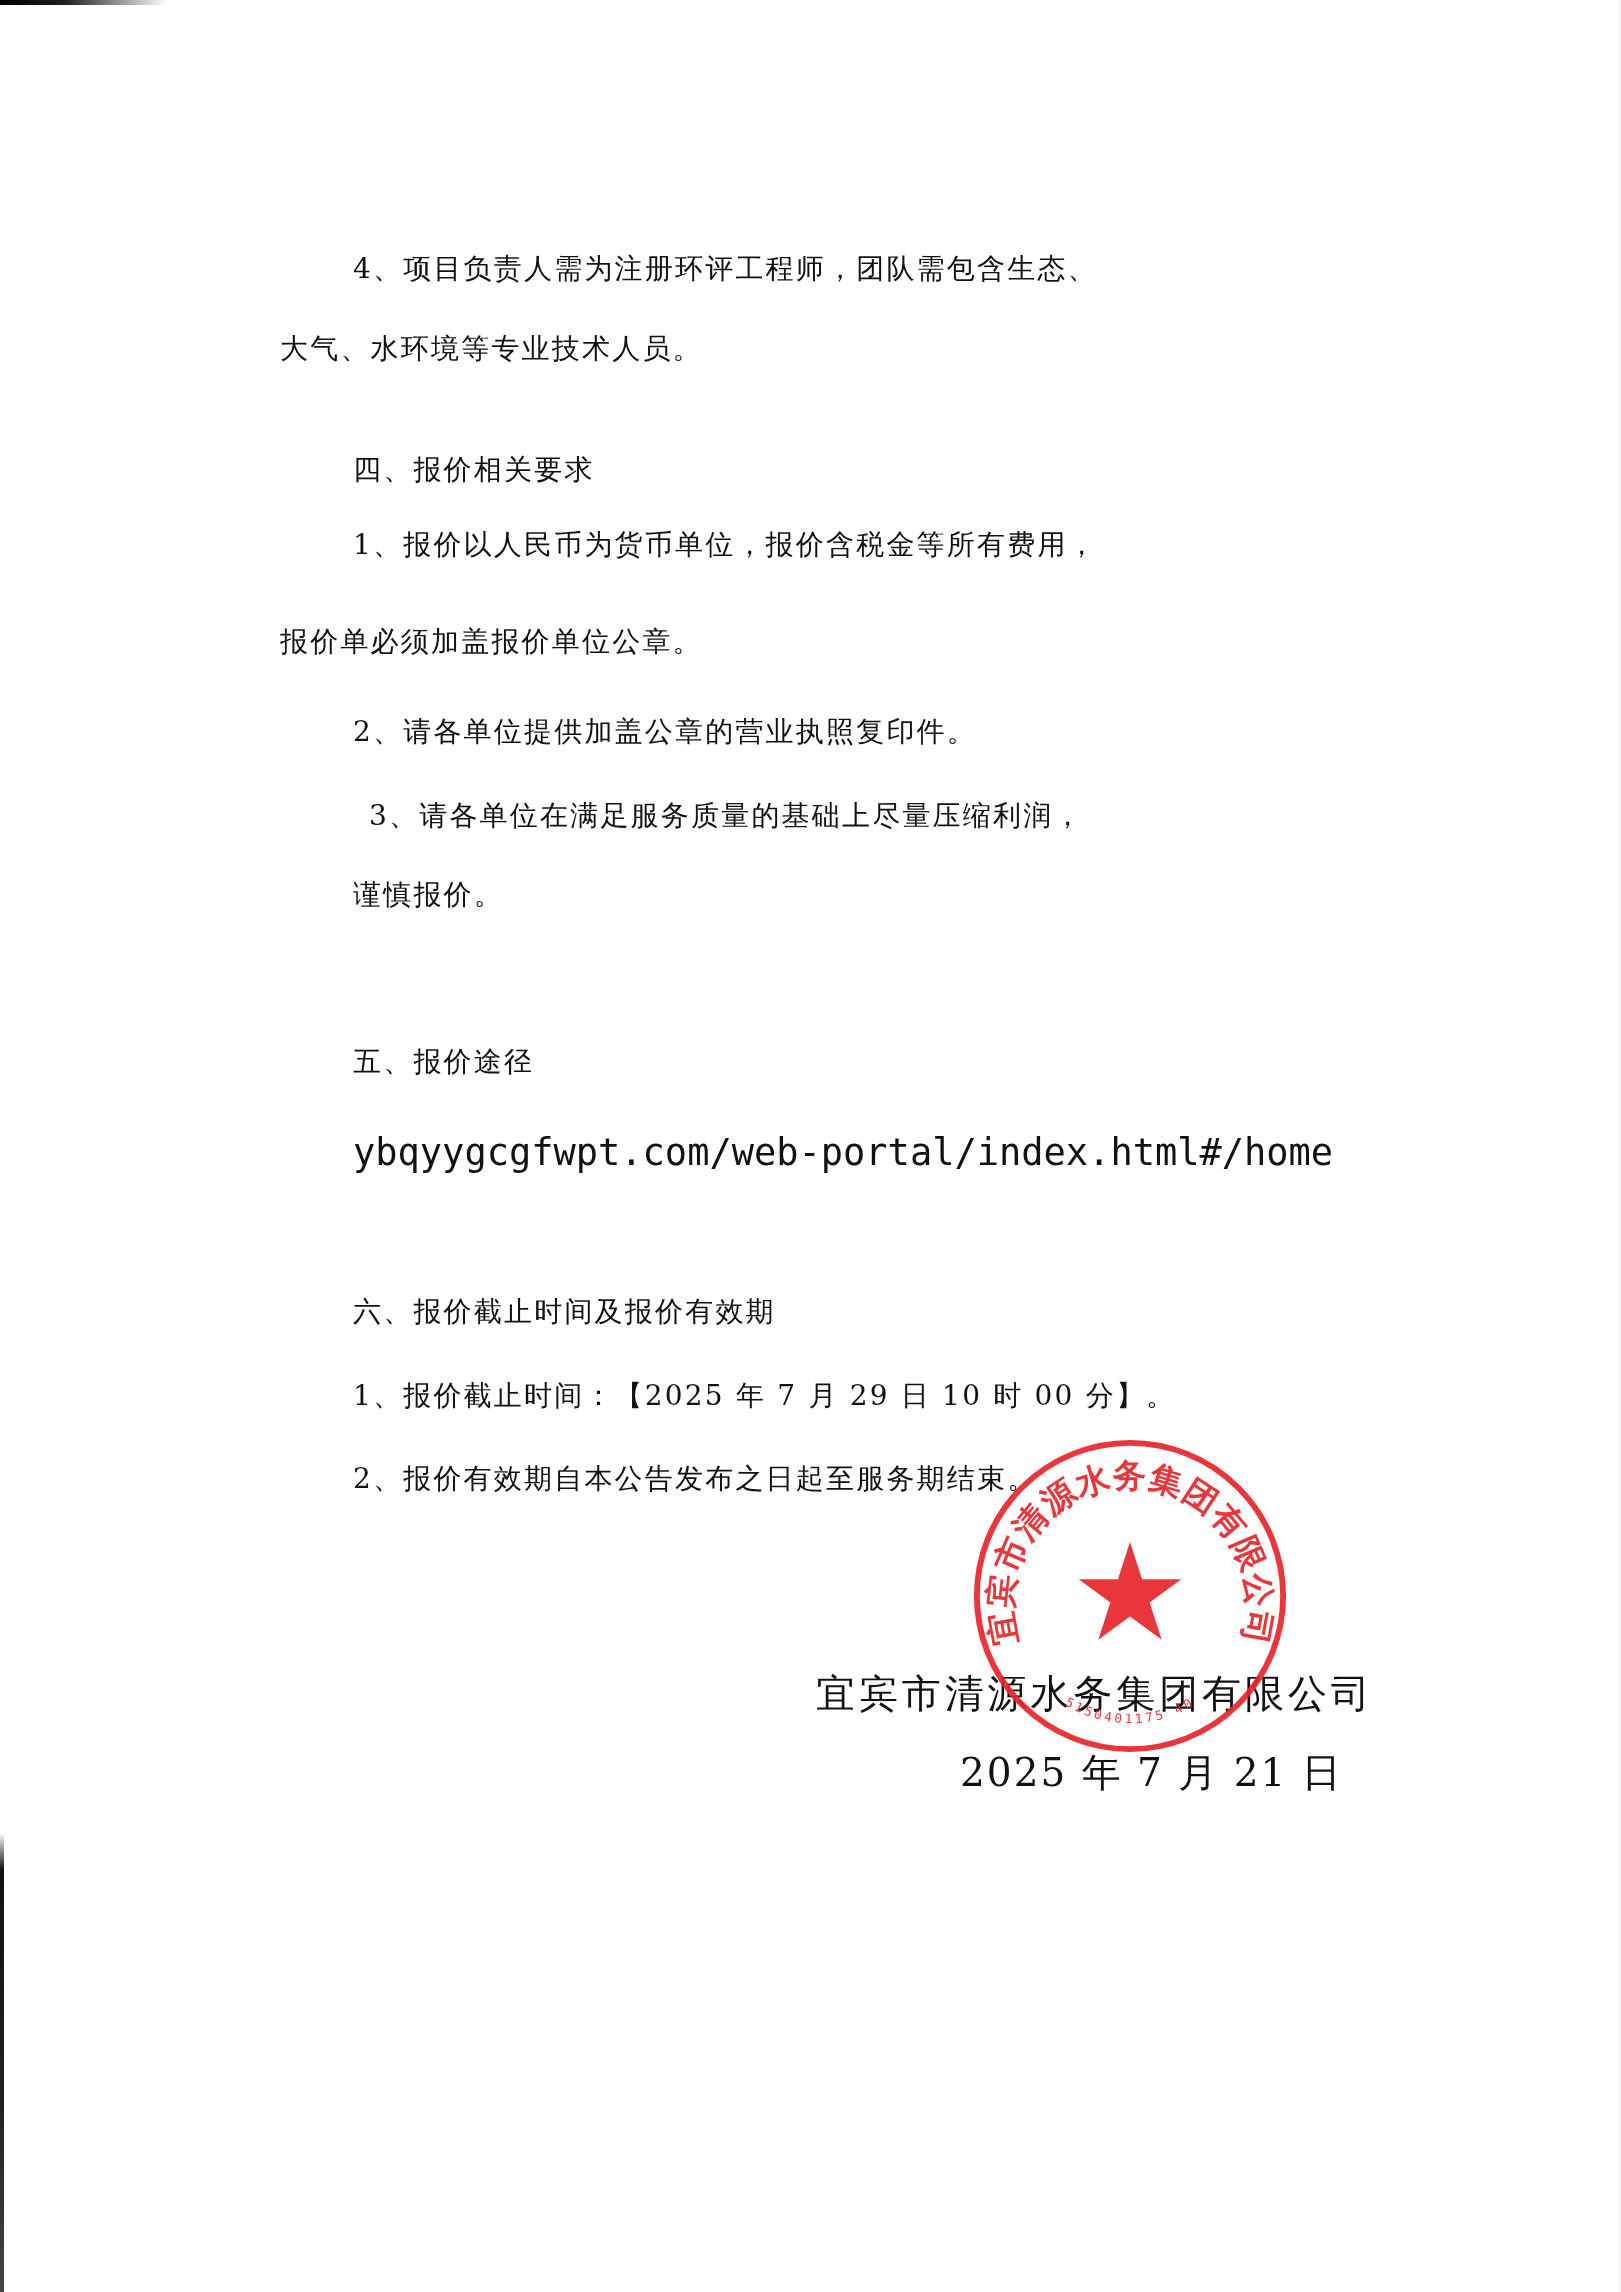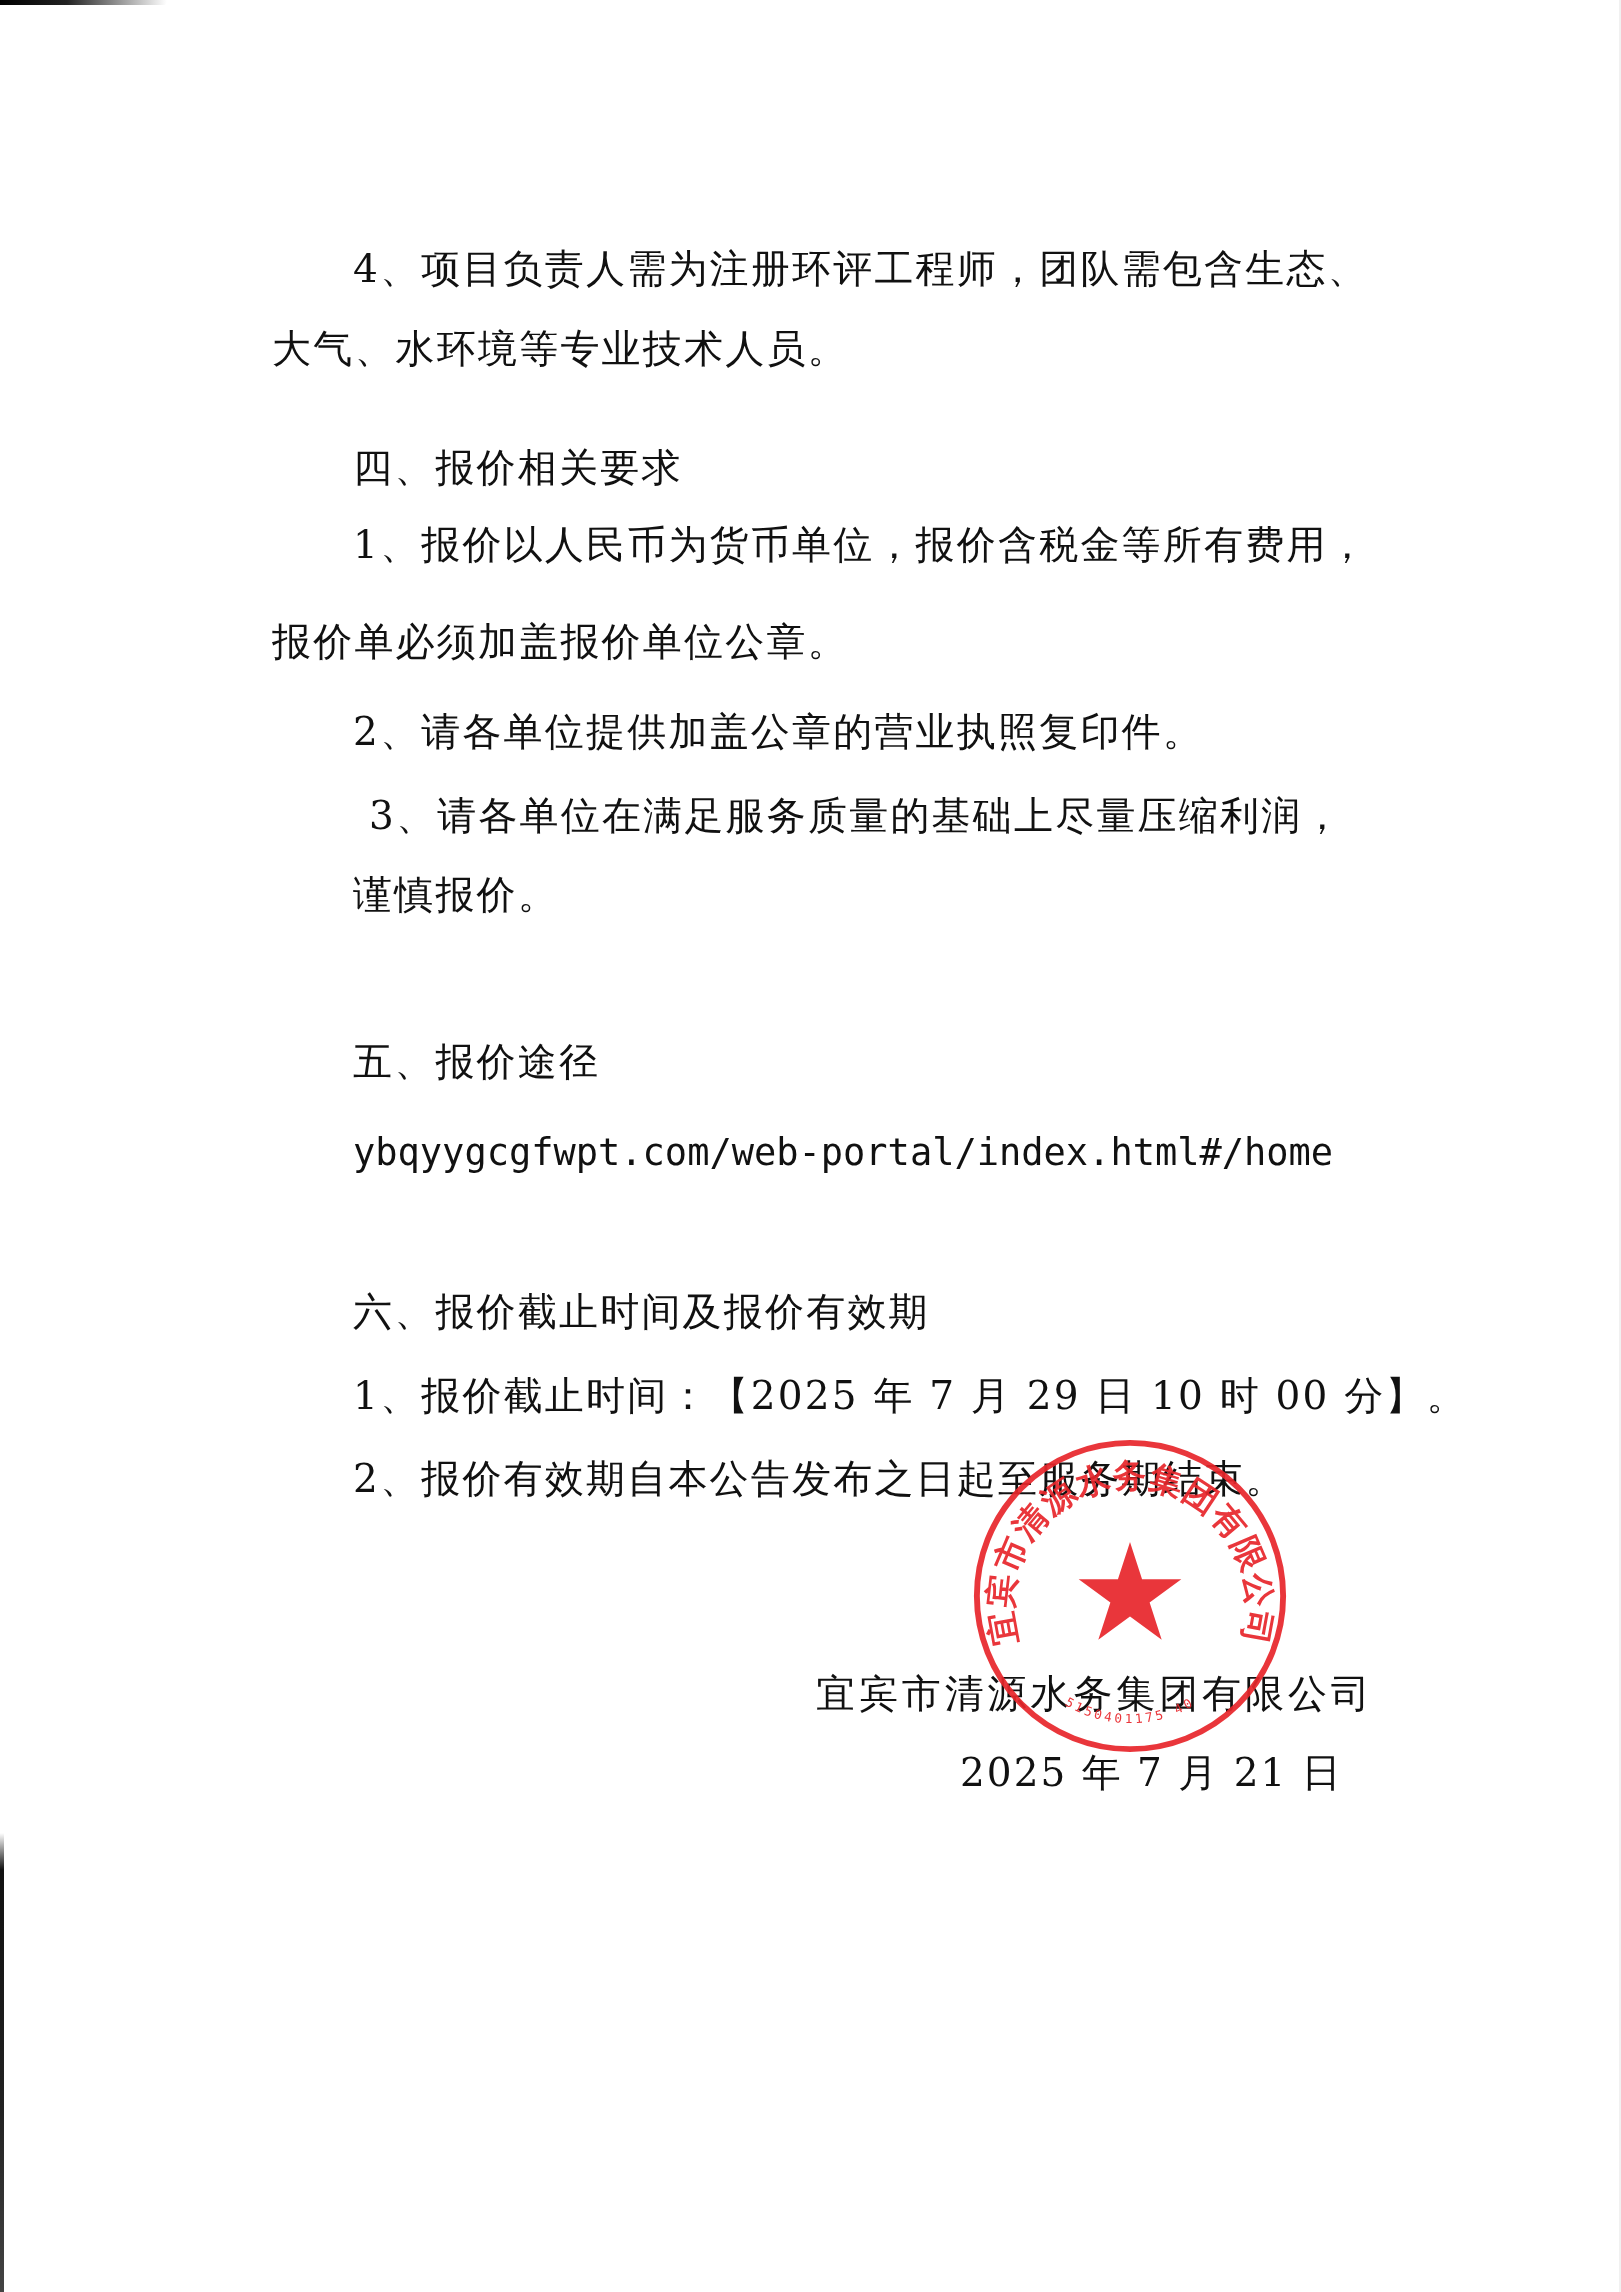--- a/index.html
+++ b/index.html
@@ -36,28 +36,28 @@
     position: absolute;
     right: 0;
     top: 0;
     width: 2px;
     height: 2293px;
     background: #f1f1f1;
   }
   .line {
     position: absolute;
     white-space: nowrap;
-    font-size: 39px;
+    font-size: 28px;
     line-height: 49px;
     height: 49px;
     letter-spacing: 2.2px;
     transform: translateY(-24.5px);
   }
   .indent { left: 353px; }
-  .outdent { left: 272px; }
+  .outdent { left: 280px; }
   .url-line {
     font-family: "DejaVu Sans Mono", "Liberation Mono", monospace;
     font-size: 37px;
     letter-spacing: 0px;
   }
   .seal {
     position: absolute;
     left: 970px;
     top: 1436px;
     width: 320px;

